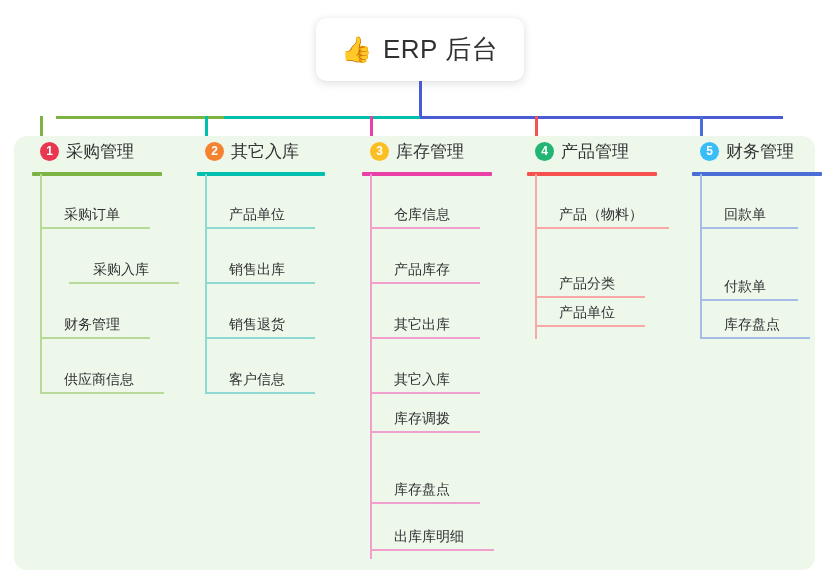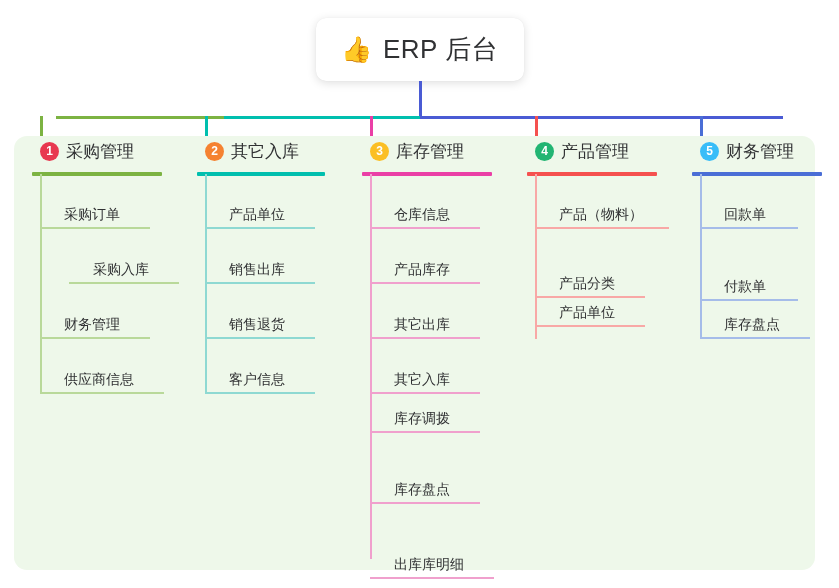--- a/index.html
+++ b/index.html
@@ -242,21 +242,21 @@
           <div class="item-underline" style="width: 110px; background: rgb(240, 160, 205);"></div>
         </div>
         <div class="item" style="top: 258px; width: 110px; height: 39px;">
           <div class="item-label">库存调拨</div>
           <div class="item-underline" style="width: 110px; background: rgb(240, 160, 205);"></div>
         </div>
         <div class="item" style="top: 313px; width: 110px; height: 55px;">
           <div class="item-label">库存盘点</div>
           <div class="item-underline" style="width: 110px; background: rgb(240, 160, 205);"></div>
         </div>
-        <div class="item" style="top: 388px; width: 124px; height: 55px;">
+        <div class="item" style="top: 360px; width: 124px; height: 55px;">
           <div class="item-label">出库库明细</div>
           <div class="item-underline" style="width: 124px; background: rgb(240, 160, 205);"></div>
         </div>
       </div>
       <div class="column" style="left: 497px;">
         <div class="col-header">
           <span class="badge" style="background: rgb(34, 181, 115);">4</span>
           <span class="col-title">产品管理</span>
         </div>
         <div class="col-underline" style="width: 130px; background: rgb(245, 81, 79);"></div>

